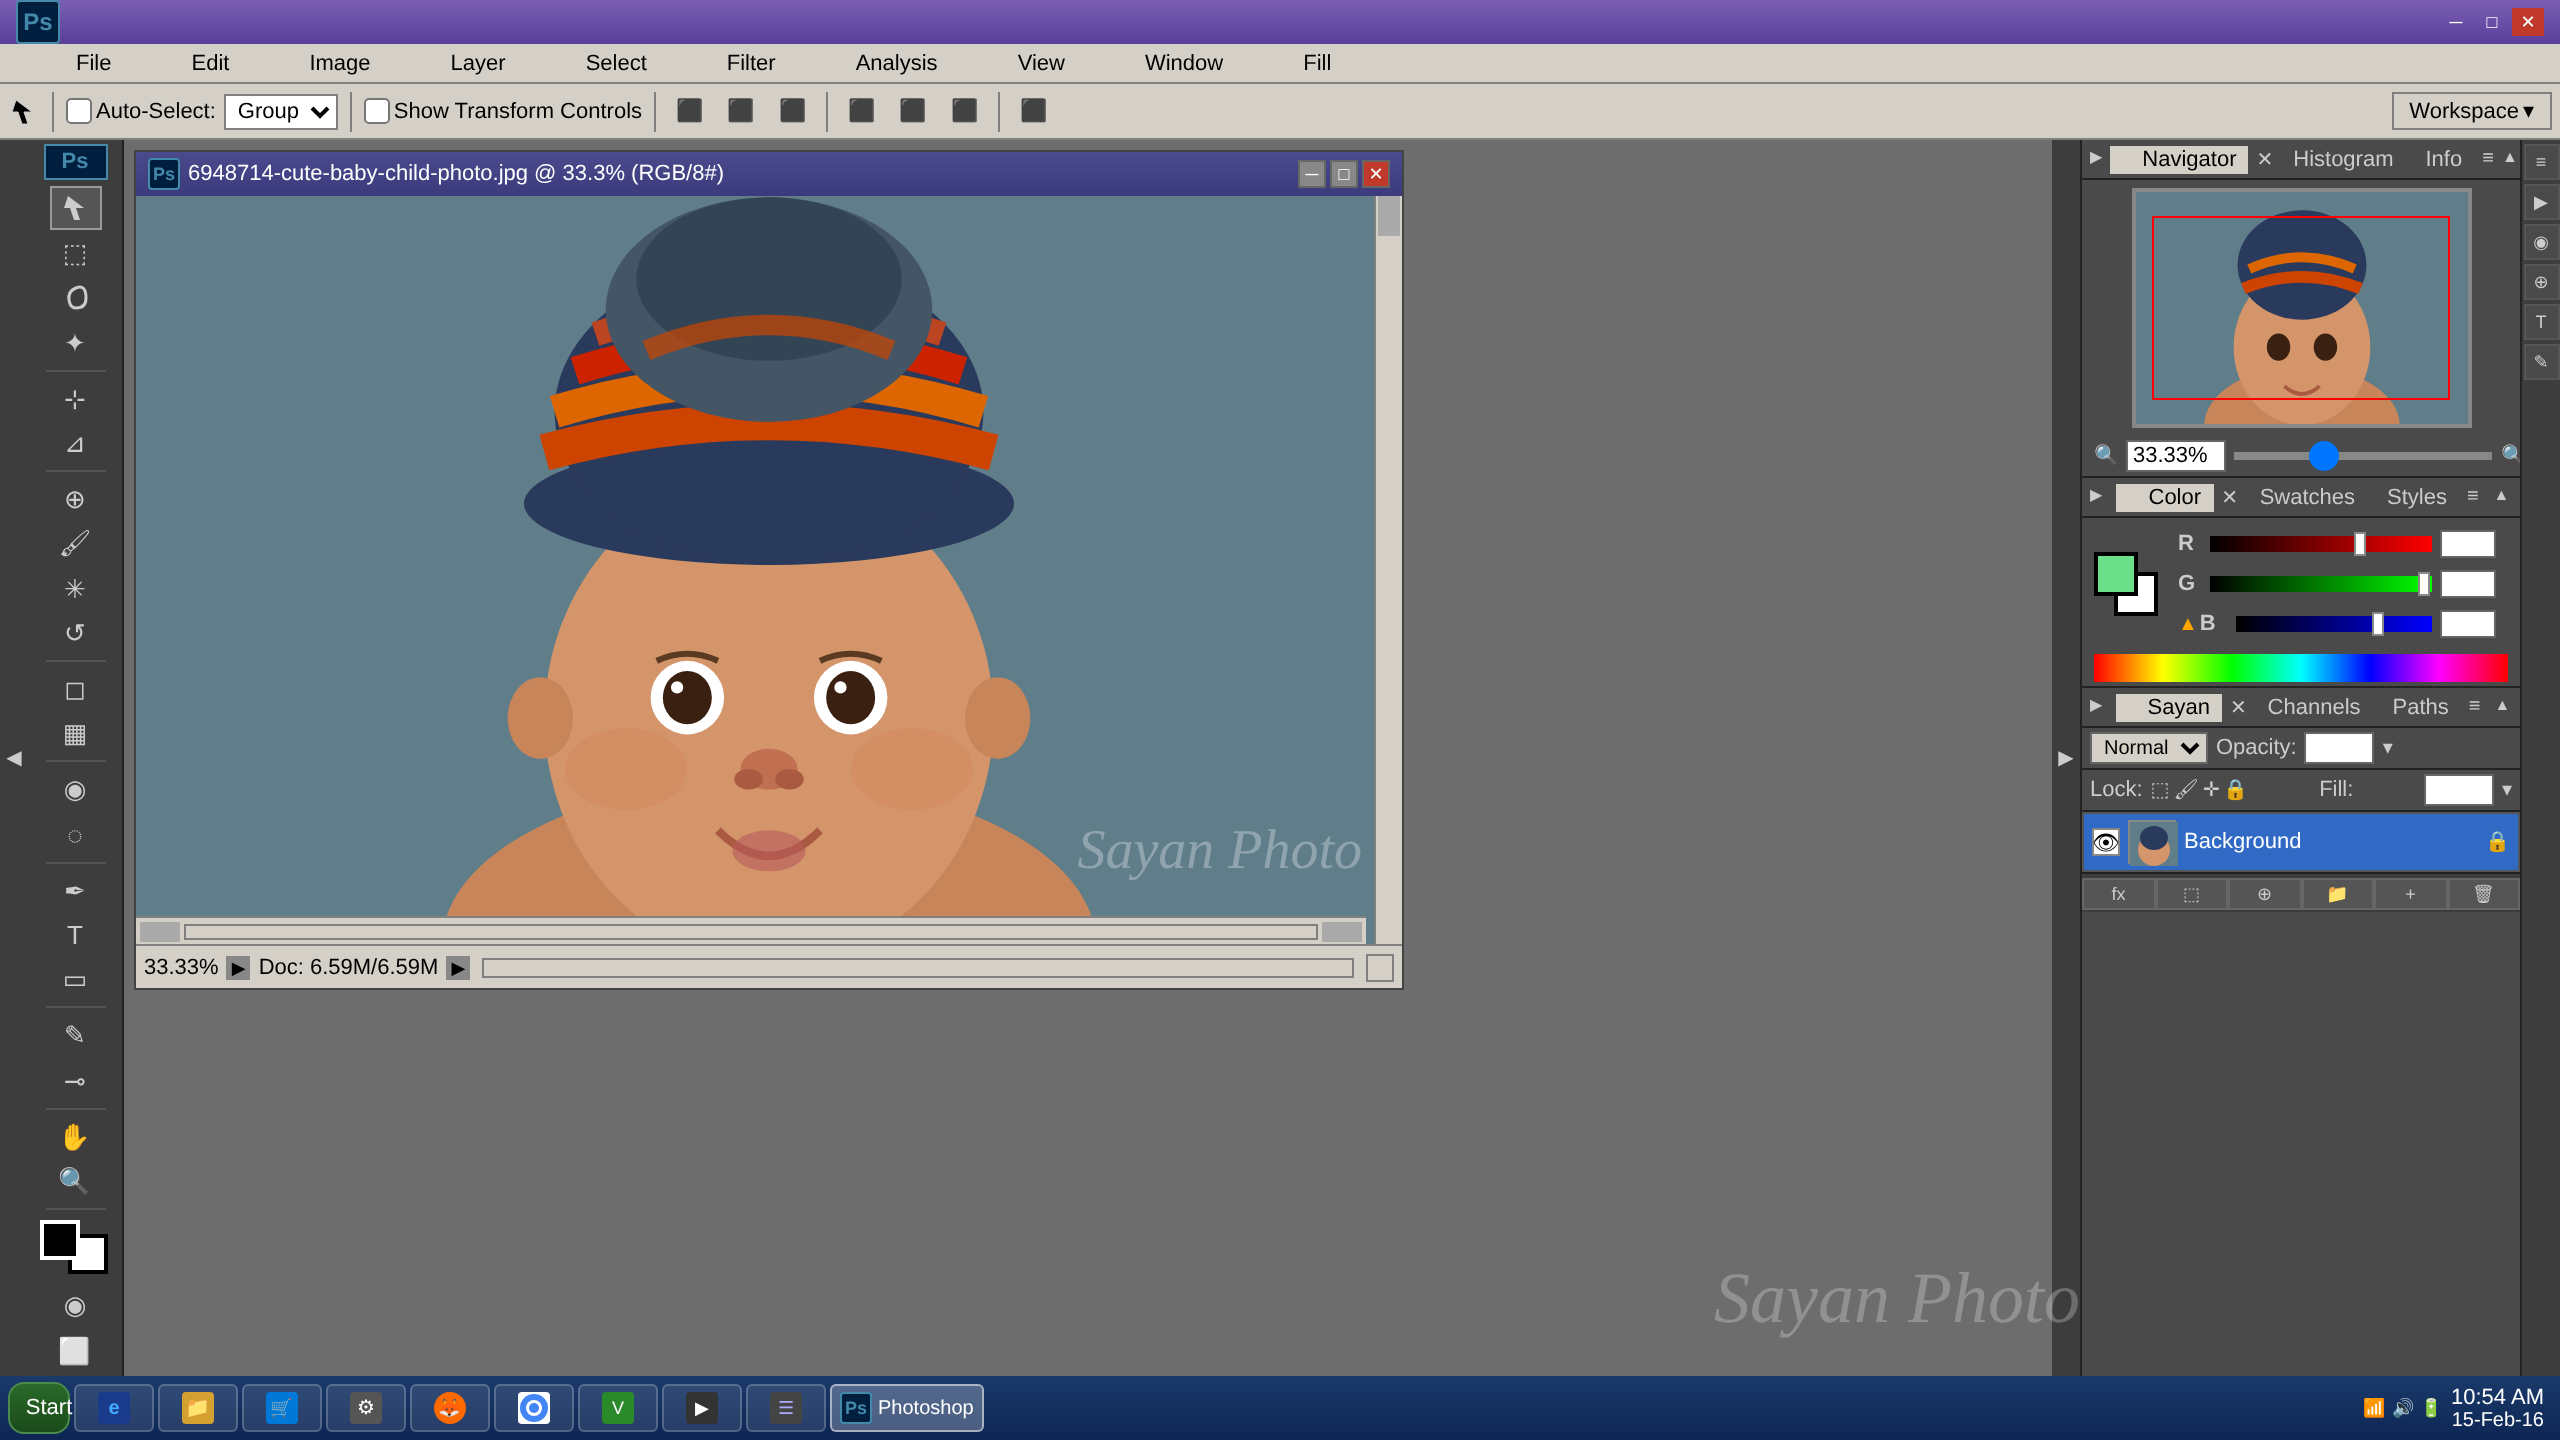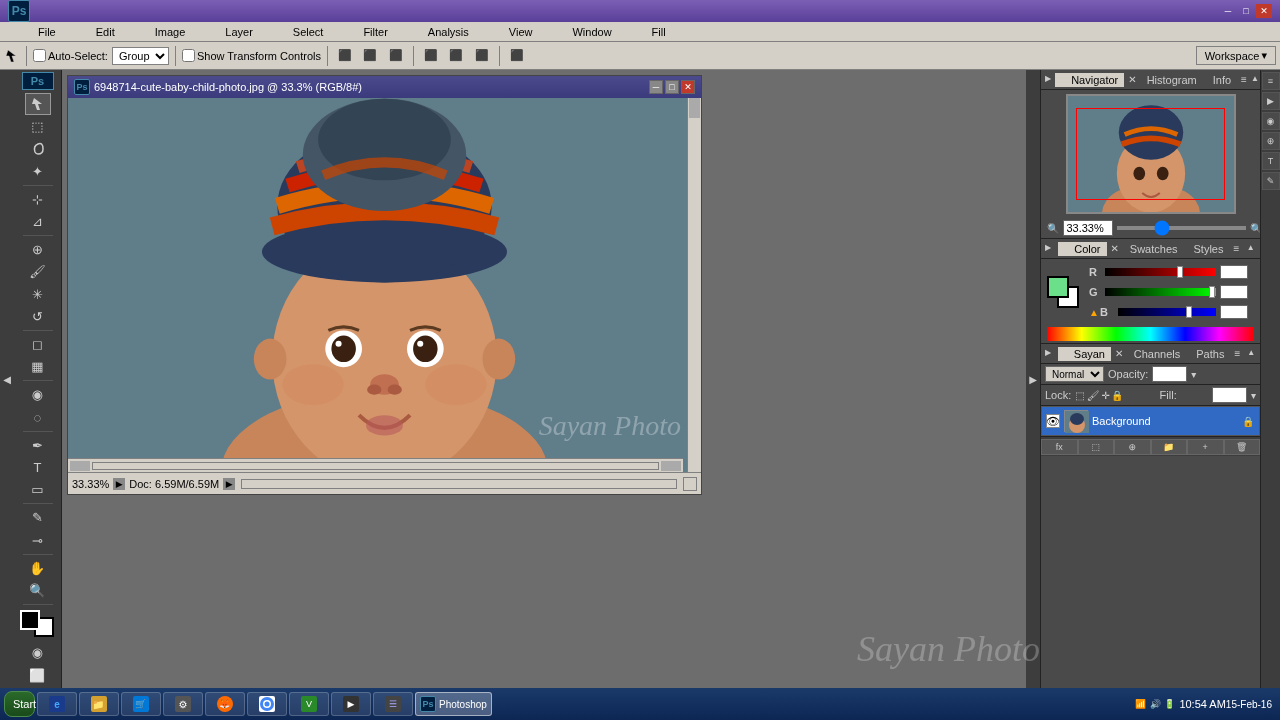--- a/index.html
+++ b/index.html
@@ -754,20 +754,20 @@
     <div class="taskbar-icon" style="background:#001f3f;border:1px solid #4488aa;display:flex;align-items:center;justify-content:center;color:#4488aa;font-size:9px;font-weight:bold;">Ps</div>
     <span style="color:white;font-size:10px;">Photoshop</span>
   </div>
 
   <div id="taskbar-right">
     <div class="system-tray">
       <span style="color:#ccc;font-size:9px;">📶</span>
       <span style="color:#ccc;font-size:9px;">🔊</span>
       <span style="color:#ccc;font-size:9px;">🔋</span>
     </div>
-    <div style="display:flex;flex-direction:row;align-items:flex-end;">
+    <div style="display:flex;flex-direction:column;align-items:flex-end;">
       <span style="color:white;font-size:11px;">10:54 AM</span>
       <span style="color:white;font-size:10px;">15-Feb-16</span>
     </div>
   </div>
 </div>
 
 <div style="position:absolute;bottom:50px;right:240px;color:rgba(255,255,255,0.25);font-size:36px;font-style:italic;font-family:Georgia,serif;pointer-events:none;z-index:5;">Sayan Photo</div>
 
 </body></html>

